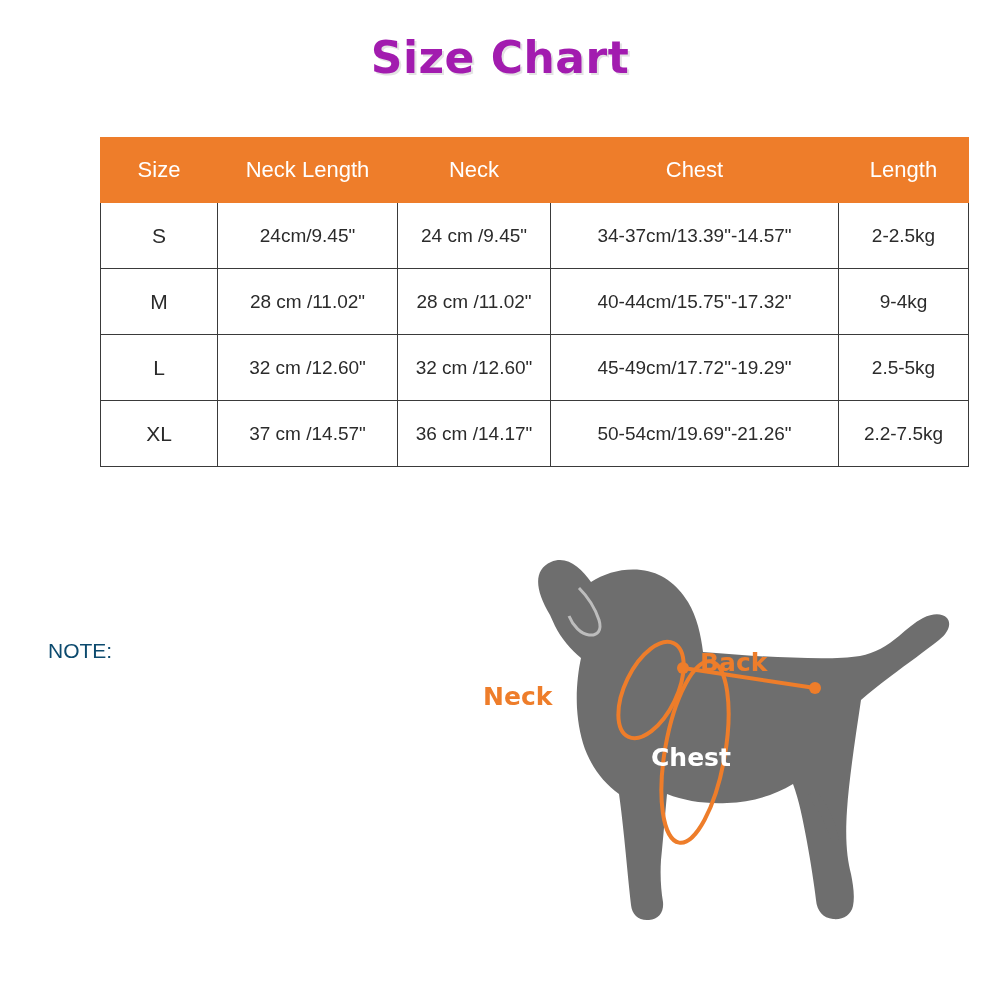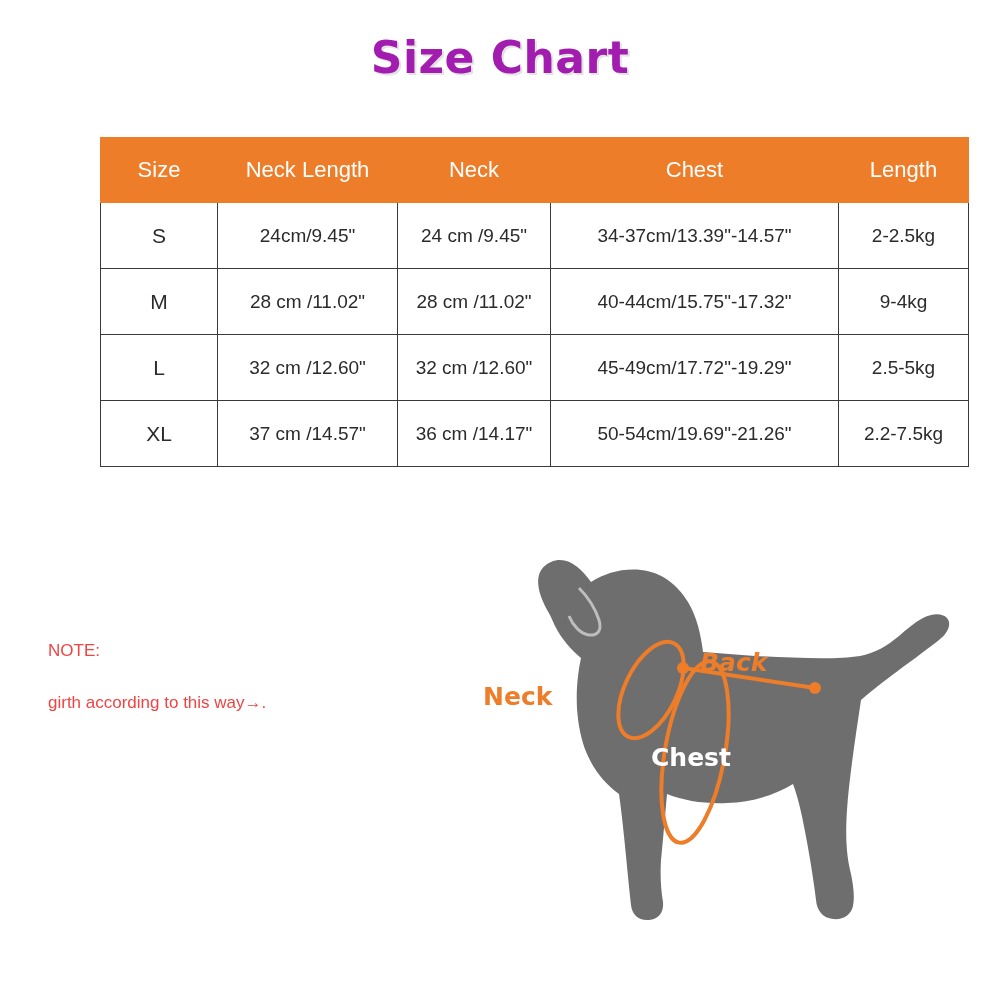--- a/index.html
+++ b/index.html
@@ -73,22 +73,22 @@
   col.c-neck   { width: 153px; }
   col.c-chest  { width: 288px; }
   col.c-weight { width: 130px; }
 
   
   #note-block {
     position: absolute;
     left: 48px;
     top: 625px;
     width: 420px;
-    color: #ef4444;
-    font-size: 17px;
+    color: #0c4a6e;
+    font-size: 21px;
     line-height: 52px;
     font-family: "Liberation Sans", sans-serif;
   }
 
   
   #dog-illustration {
     position: absolute;
     left: 455px;
     top: 540px;
     width: 530px;
@@ -104,21 +104,20 @@
     left: 28px;
     top: 142px;
     font-size: 25px;
     color: #ee7d2a;
   }
   #label-back {
     left: 245px;
     top: 108px;
     font-size: 25px;
     color: #ee7d2a;
-    font-style: italic;
   }
   #label-chest {
     left: 196px;
     top: 203px;
     font-size: 25px;
     color: #ffffff;
   }
 </style>
 </head>
 <body>
@@ -171,21 +170,20 @@
         <td>36 cm /14.17"</td>
         <td>50-54cm/19.69"-21.26"</td>
         <td>2.2-7.5kg</td>
       </tr>
     </tbody>
   </table>
 </div>
 
 <div id="note-block">
   <div>NOTE:</div>
-  <div>girth according to this way→.</div>
 </div>
 
 <div id="dog-illustration">
   <svg width="530" height="430" viewBox="0 0 530 430">
 
     <path fill="#6e6e6e" d="
       M95,75
       C80,50 78,30 96,22
       C112,15 126,28 136,42
       C150,33 168,28 186,30

